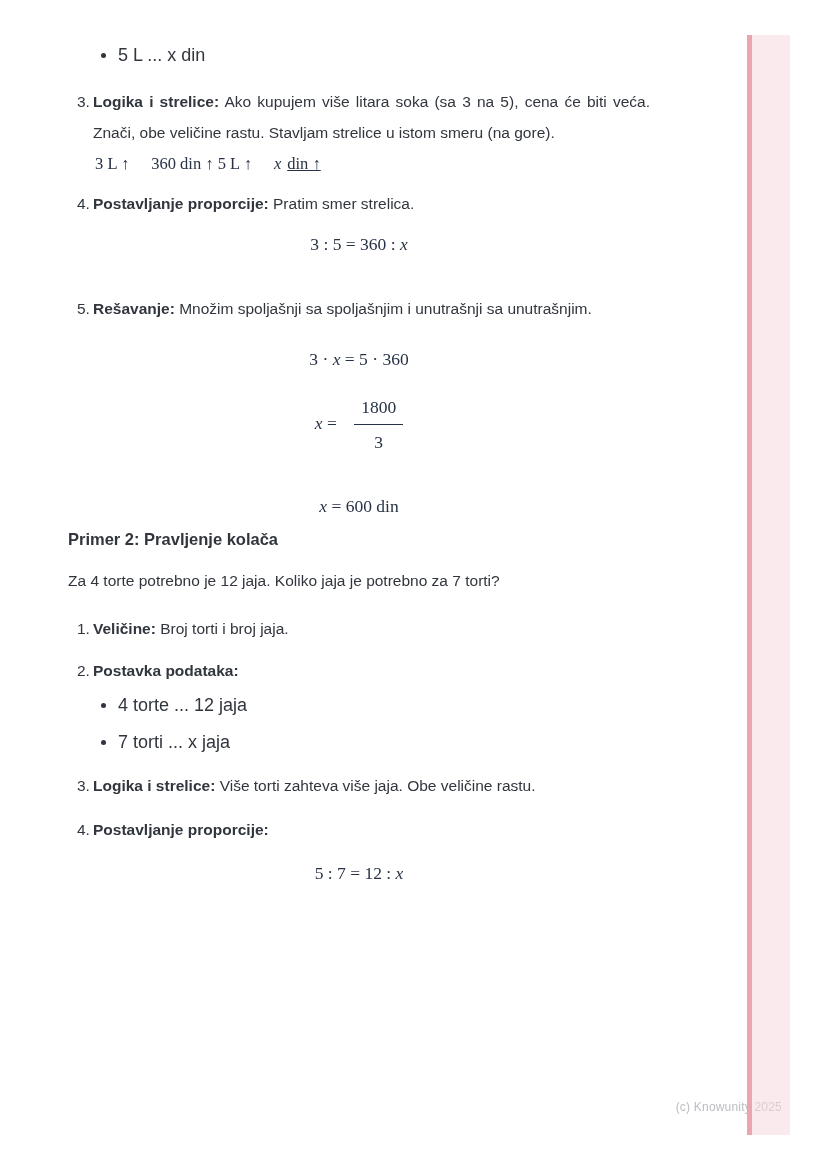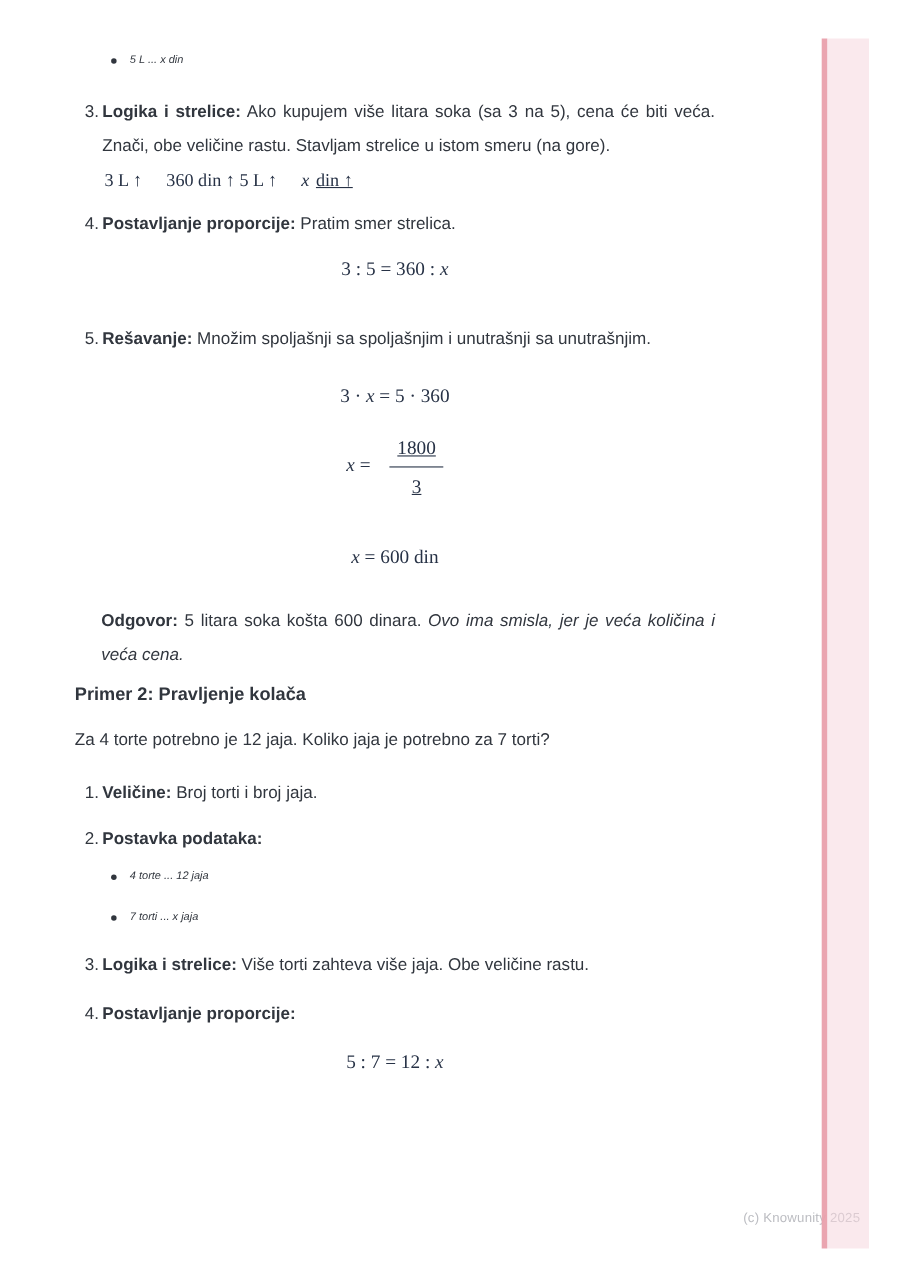--- a/index.html
+++ b/index.html
@@ -11,21 +11,21 @@
   }
   *{margin:0;padding:0;box-sizing:border-box;}
   html,body{background:#ffffff;}
   body{
     width:828px;height:1171px;position:relative;overflow:hidden;
     font-family:"Liberation Sans",sans-serif;color:var(--text);
   }
   .content{position:absolute;left:68px;top:38px;width:582px;}
 
   
-  .bullet-line{position:relative;padding-left:50px;font-size:10px;line-height:22px;font-style:italic;}
+  .bullet-line{position:relative;padding-left:50px;font-size:18px;line-height:22px;}
   .bullet-line .dot{position:absolute;left:33px;top:9px;width:5px;height:5px;border-radius:50%;background:var(--text);}
   .first-bullet{margin-top:6px;}
   .b2-1{margin-top:8px;}
   .b2-2{margin-top:15px;}
 
   
   .step{position:relative;padding-left:25px;font-size:15.5px;line-height:31px;text-align:justify;}
   .step .num{position:absolute;left:9px;top:0;}
   .step strong{font-weight:bold;color:var(--text);}
   #s1-step3{margin-top:20px;}
@@ -45,21 +45,21 @@
   .mvar{font-style:italic;}
 
   
   .eq{text-align:center;font-family:"Liberation Serif","DejaVu Serif",serif;font-size:17.5px;line-height:26px;color:var(--math);}
   #s1-eq-prop{margin-top:12px;}
   #s1-eq-mult{margin-top:22px;}
   #s1-eq-3x{margin-top:44px;}
   #s1-eq-frac{margin-top:22px;}
   #s1-eq-res{margin-top:38px;}
   #s2-eq-prop{margin-top:15px;}
-  .frac{display:inline-block;vertical-align:middle;text-align:center;margin-left:13px;text-decoration:underline;}
+  .frac{display:inline-block;vertical-align:middle;text-align:center;margin-left:13px;}
   .frac .fnum{display:block;padding:0 7px 4px;border-bottom:1.4px solid var(--math);}
   .frac .fden{display:block;padding-top:4px;}
 
   
   .answer{margin-top:30px;margin-left:24px;font-size:15.5px;line-height:31px;text-align:justify;}
   .answer strong{font-weight:bold;}
   .answer .note{font-style:italic;}
 
   
   .h2{margin-top:8px;font-size:16.5px;font-weight:bold;line-height:24px;}
@@ -89,21 +89,20 @@
 
   <div class="step" id="s1-step5"><span class="num">5.</span><strong>Rešavanje:</strong><span> Množim spoljašnji sa spoljašnjim i unutrašnji sa unutrašnjim.</span></div>
 
   <div class="eq" id="s1-eq-mult"><span>3 · </span><span class="mvar">x</span><span> = 5 · 360</span></div>
 
 
   <div class="eq" id="s1-eq-frac"><span class="mvar">x</span><span> = </span><span class="frac"><span class="fnum">1800</span><span class="fden">3</span></span></div>
 
   <div class="eq" id="s1-eq-res"><span class="mvar">x</span><span> = 600 din</span></div>
 
-  <div class="answer"><strong>Odgovor:</strong><span> 5 litara soka košta 600 dinara. </span><span class="note">Ovo ima smisla, jer je veća količina i veća cena.</span></div>
 
   <div class="h2">Primer 2: Pravljenje kolača</div>
 
   <div class="intro">Za 4 torte potrebno je 12 jaja. Koliko jaja je potrebno za 7 torti?</div>
 
   <div class="step" id="s2-step1"><span class="num">1.</span><strong>Veličine:</strong><span> Broj torti i broj jaja.</span></div>
 
   <div class="step" id="s2-step2"><span class="num">2.</span><strong>Postavka podataka:</strong><span></span></div>
 
   <div class="bullet-line b2-1"><span class="dot"></span><span>4 torte ... 12 jaja</span></div>

